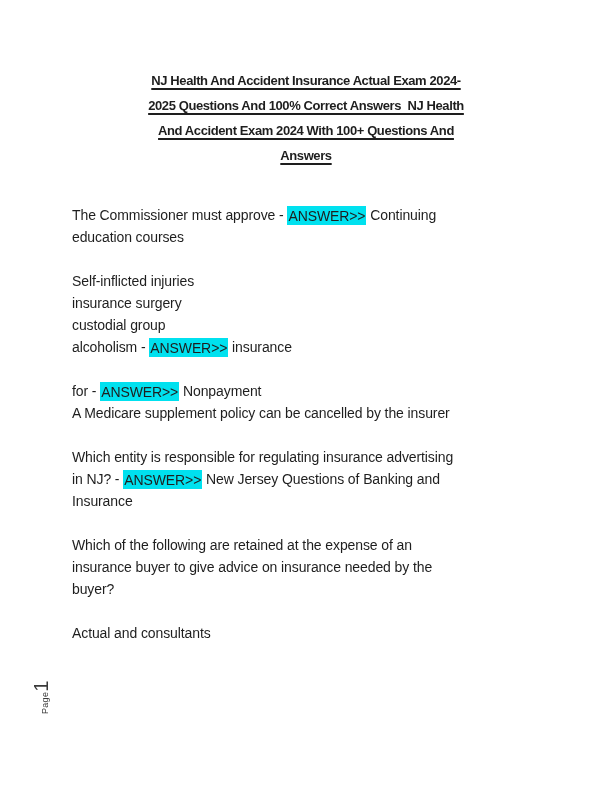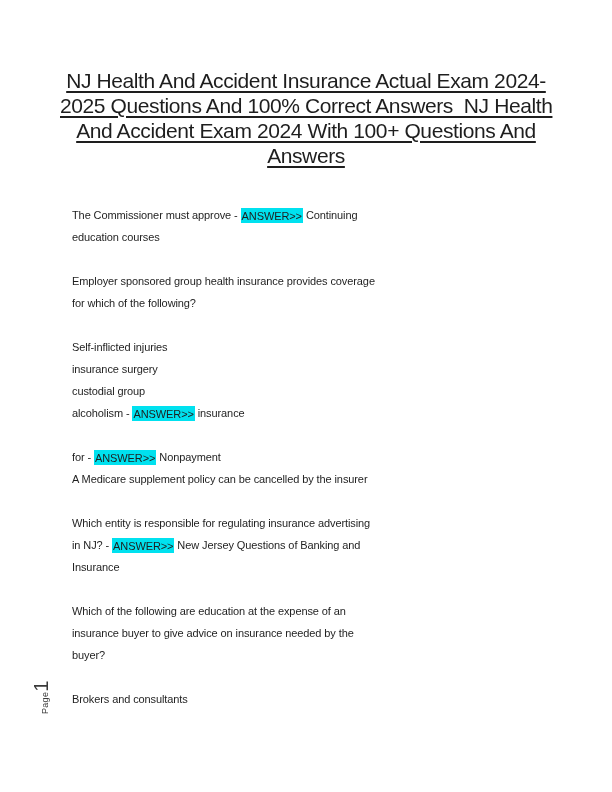--- a/index.html
+++ b/index.html
@@ -14,38 +14,38 @@
     background: #ffffff;
     overflow: hidden;
     font-family: "Liberation Sans", sans-serif;
     color: var(--text-color, #1e1e1e);
   }
   .doc-title {
     margin: 68px 60px 0 60px;
     text-align: center;
   }
   .title-line {
-    font-size: 21px;
-    font-weight: normal;
+    font-size: 13px;
+    font-weight: bold;
     line-height: 25px;
     letter-spacing: -0.4px;
     white-space: pre;
     text-decoration: underline;
     text-decoration-thickness: 1.5px;
     text-underline-offset: 3px;
   }
   .doc-body {
     margin: 36px 66px 0 72px;
   }
   .paragraph {
     margin: 0 0 22px 0;
     padding: 0;
   }
   .line {
-    font-size: 11px;
+    font-size: 14px;
     line-height: 22px;
     white-space: pre;
     letter-spacing: -0.1px;
   }
   .hl {
     background: var(--hl-color, #00e1ef);
     padding: 1.5px 1px;
   }
   .page-label {
     position: absolute;
@@ -76,45 +76,41 @@
     <div class="title-line">And Accident Exam 2024 With 100+ Questions And</div>
     <div class="title-line">Answers</div>
   </div>
 
   <div class="doc-body" id="doc-body">
       <div class="paragraph">
         <div class="line"><span class="">The Commissioner must approve - </span><span class="hl">ANSWER&gt;&gt;</span><span class=""> Continuing</span></div>
         <div class="line"><span class="">education courses</span></div>
       </div>
       <div class="paragraph">
-        <div class="line"><span class="">Employer sponsored group health insurance provides coverage</span></div>
-        <div class="line"><span class="">for which of the following?</span></div>
-      </div>
-      <div class="paragraph">
         <div class="line"><span class="">Self-inflicted injuries</span></div>
         <div class="line"><span class="">insurance surgery</span></div>
         <div class="line"><span class="">custodial group</span></div>
         <div class="line"><span class="">alcoholism - </span><span class="hl">ANSWER&gt;&gt;</span><span class=""> insurance</span></div>
       </div>
       <div class="paragraph">
         <div class="line"><span class="">for - </span><span class="hl">ANSWER&gt;&gt;</span><span class=""> Nonpayment</span></div>
         <div class="line"><span class="">A Medicare supplement policy can be cancelled by the insurer</span></div>
       </div>
       <div class="paragraph">
         <div class="line"><span class="">Which entity is responsible for regulating insurance advertising</span></div>
         <div class="line"><span class="">in NJ? - </span><span class="hl">ANSWER&gt;&gt;</span><span class=""> New Jersey Questions of Banking and</span></div>
         <div class="line"><span class="">Insurance</span></div>
       </div>
       <div class="paragraph">
-        <div class="line"><span class="">Which of the following are education at the expense of an</span></div>
+        <div class="line"><span class="">Which of the following are retained at the expense of an</span></div>
         <div class="line"><span class="">insurance buyer to give advice on insurance needed by the</span></div>
         <div class="line"><span class="">buyer?</span></div>
       </div>
       <div class="paragraph">
-        <div class="line"><span class="">Brokers and consultants</span></div>
+        <div class="line"><span class="">Actual and consultants</span></div>
       </div>
     </div>
 
   <div class="page-label">
     <span class="page-word">Page</span><span class="page-num">1</span>
   </div>
 
 </div>
 
 </body></html>

